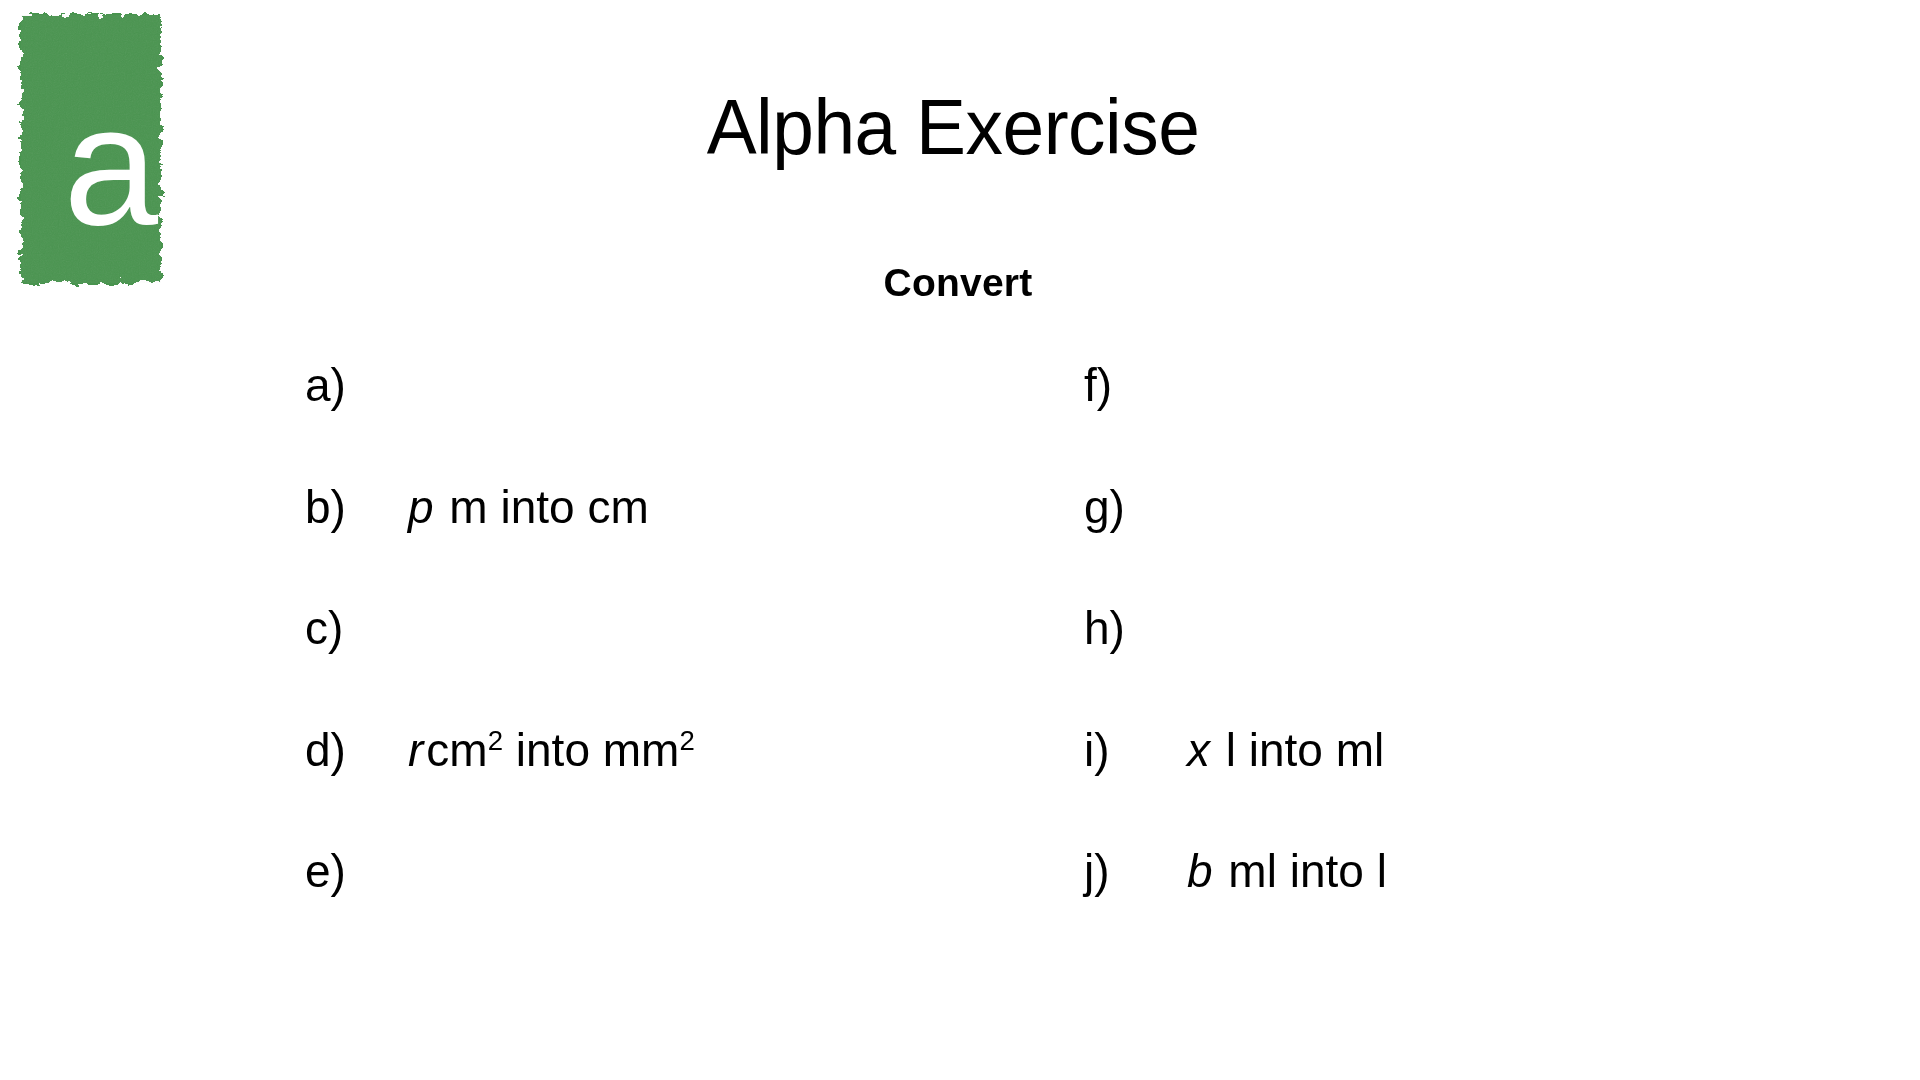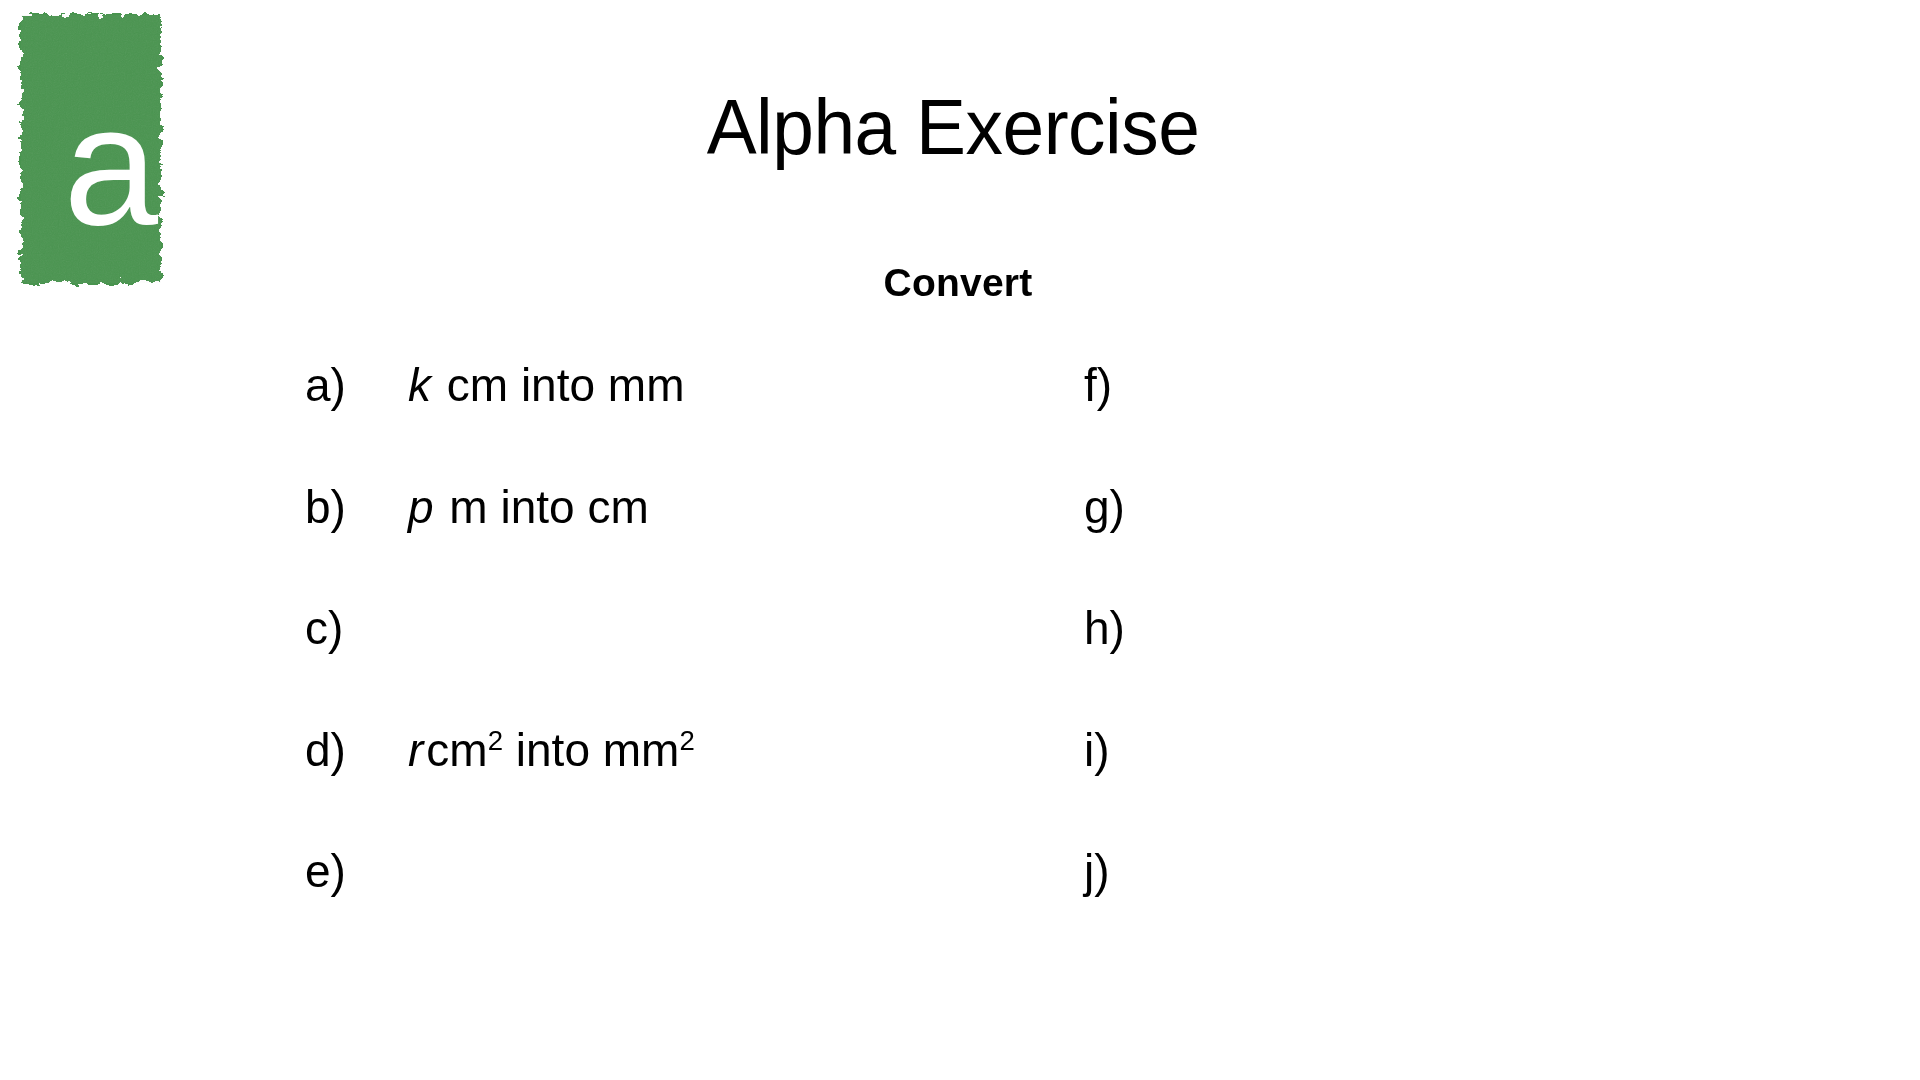--- a/index.html
+++ b/index.html
@@ -160,21 +160,20 @@
 
 <div id="convert-heading">Convert</div>
 
 <div id="questions">
 
   <div class="question-column" id="column-left">
 
     <div class="question-row">
       <span class="q-label">a)</span>
       <span class="q-spacer"></span>
-      <span class="q-text"><span class="var">k</span><span> cm into mm</span></span>
     </div>
 
     <div class="question-row">
       <span class="q-label">b)</span>
       <span class="q-spacer"></span>
       <span class="q-text"><span class="var">p</span><span> m into cm</span></span>
     </div>
 
     <div class="question-row">
       <span class="q-label">c)</span>
@@ -207,22 +206,24 @@
     </div>
 
     <div class="question-row">
       <span class="q-label">h)</span>
       <span class="q-spacer"></span>
     </div>
 
     <div class="question-row">
       <span class="q-label">i)</span>
       <span class="q-spacer"></span>
+      <span class="q-text"><span class="var">x</span><span> l into ml</span></span>
     </div>
 
     <div class="question-row">
       <span class="q-label">j)</span>
       <span class="q-spacer"></span>
+      <span class="q-text"><span class="var">b</span><span> ml into l</span></span>
     </div>
 
   </div>
 
 </div>
 
 </body></html>

